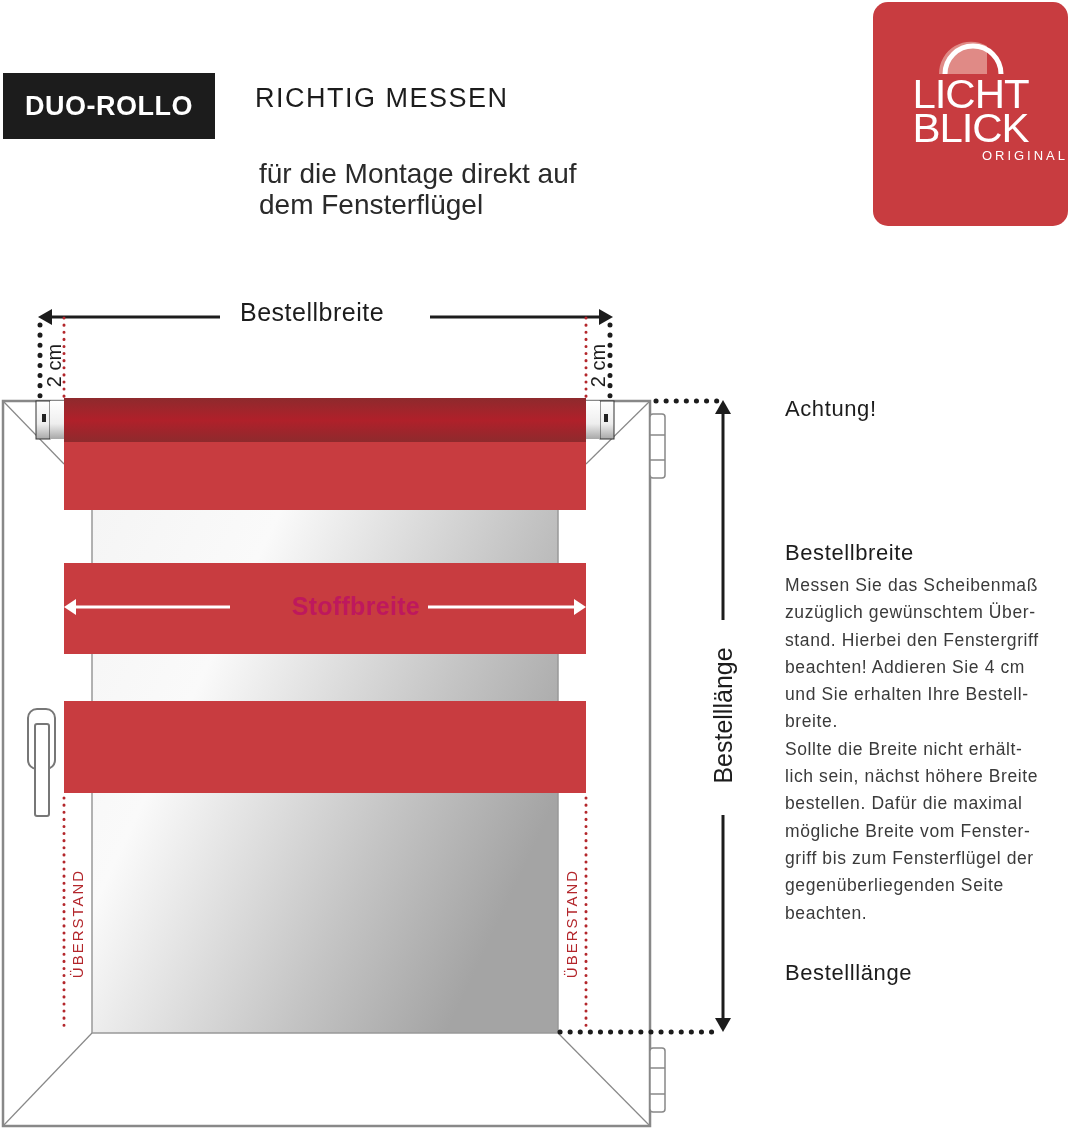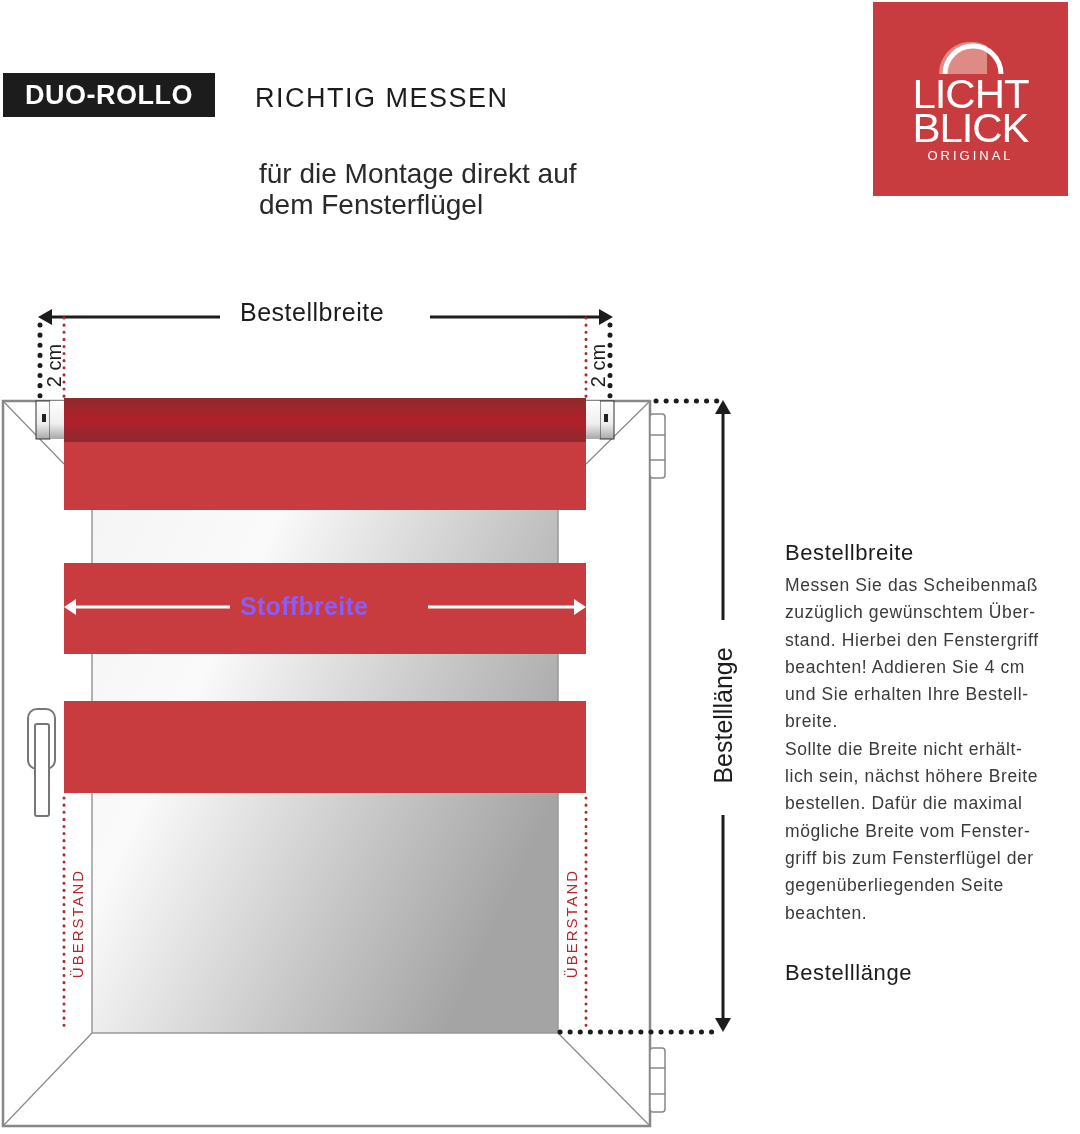--- a/index.html
+++ b/index.html
@@ -1,65 +1,66 @@
 <!DOCTYPE html>
 <html><head>
   <meta charset="utf-8">
   <style>
     * { margin: 0; padding: 0; box-sizing: border-box; }
     html, body { width: 1080px; height: 1134px; background: #ffffff; overflow: hidden; }
     body { position: relative; font-family: "Liberation Sans", "DejaVu Sans", sans-serif; color: #1a1a1a; }
 
     .product-badge {
-      position: absolute; left: 3px; top: 73px; width: 212px; height: 44px;
+      position: absolute; left: 3px; top: 73px; width: 212px; height: 66px;
       background: #1c1c1c; color: #ffffff;
       font-size: 27px; font-weight: 700; letter-spacing: 0.5px;
       display: flex; align-items: center; justify-content: center;
     }
     .page-title {
       position: absolute; left: 255px; top: 83px;
       font-size: 27px; letter-spacing: 1.5px; color: #1c1c1c;
     }
     .page-subtitle {
       position: absolute; left: 259px; top: 134px; width: 360px;
       font-size: 28px; line-height: 31px; color: #2a2a2a; font-weight: 300; margin-top: 24px;
     }
 
     .logo {
-      position: absolute; left: 873px; top: 2px; width: 195px; height: 194px;
+      position: absolute; left: 873px; top: 2px; width: 195px; height: 224px;
       background: #c83c40;
       color: #fff;
+      border-radius: 15px;
     }
     .logo-arc { position: absolute; left: 44px; top: 32px; }
     .logo-line1, .logo-line2 {
       position: absolute; left: 0; width: 100%; text-align: center;
       font-size: 40px; font-weight: 400; letter-spacing: -1px; line-height: 40px;
       transform: scaleX(1.05);
     }
     .logo-line1 { top: 72px; }
     .logo-line2 { top: 106px; }
     .logo-tag {
-      position: absolute; left: 0; top: 146px; width: 100%; text-align: center;
+      position: absolute; left: 0; top: 146px; width: 100%; text-align: right;
       font-size: 13px; letter-spacing: 3px;
     }
 
     svg.diagram { position: absolute; left: 0; top: 0; }
 
     .dim-label {
       position: absolute; font-size: 25px; color: #1c1c1c; letter-spacing: 0.5px;
       background: #fff; padding: 0 10px;
     }
     .dim-small {
       position: absolute; font-size: 20px; color: #1c1c1c;
       transform: rotate(-90deg); transform-origin: center center;
       white-space: nowrap;
     }
     .stoff-label {
-      position: absolute; left: 240px; top: 592px; width: 180px; text-align: left;
-      font-size: 25px; font-weight: 700; color: #8b5cf6; letter-spacing: 0.3px;
+      position: absolute; left: 240px; top: 592px; width: 180px; text-align: right;
+      font-size: 25px; font-weight: 700; color: #be185d; letter-spacing: 0.3px;
     }
     .ueber-label {
       position: absolute; font-size: 15px; color: #b3262b; letter-spacing: 2px;
       transform: rotate(-90deg); transform-origin: center center; white-space: nowrap;
     }
     .laenge-label {
       position: absolute; left: 648px; top: 701px; width: 150px; text-align: center;
       font-size: 25px; color: #1c1c1c; background: #fff;
       transform: rotate(-90deg); transform-origin: center center; white-space: nowrap;
     }
@@ -186,20 +187,21 @@
 
 <div class="dim-label" style="left:230px; top:298px;">Bestellbreite</div>
 <div class="dim-small" style="left:26px; top:354px; width:56px; text-align:center;">2 cm</div>
 <div class="dim-small" style="left:570px; top:354px; width:56px; text-align:center;">2 cm</div>
 <div class="stoff-label">Stoffbreite</div>
 <div class="ueber-label" style="left:22px; top:915px; width:110px; text-align:center;">ÜBERSTAND</div>
 <div class="ueber-label" style="left:516px; top:915px; width:110px; text-align:center;">ÜBERSTAND</div>
 <div class="laenge-label">Bestelllänge</div>
 
 <div class="info info-achtung">
+  <h2>Achtung!</h2>
 </div>
 <div class="info info-breite">
   <h2>Bestellbreite</h2>
   <p>Messen Sie das Scheibenmaß
 zuzüglich gewünschtem Über-
 stand. Hierbei den Fenstergriff
 beachten! Addieren Sie 4 cm
 und Sie erhalten Ihre Bestell-
 breite.
 Sollte die Breite nicht erhält-

